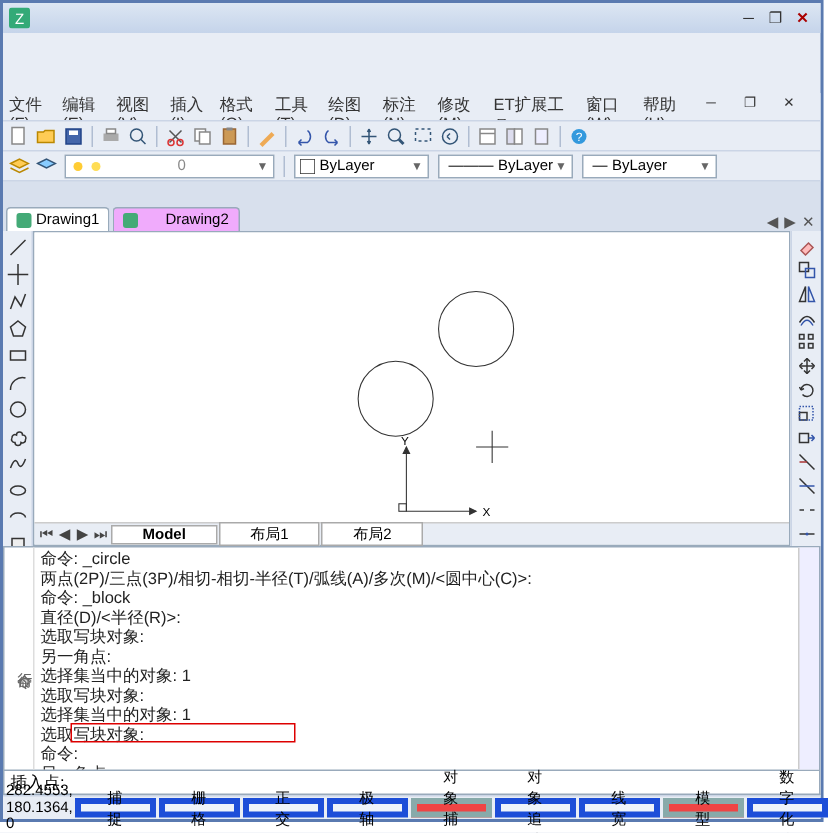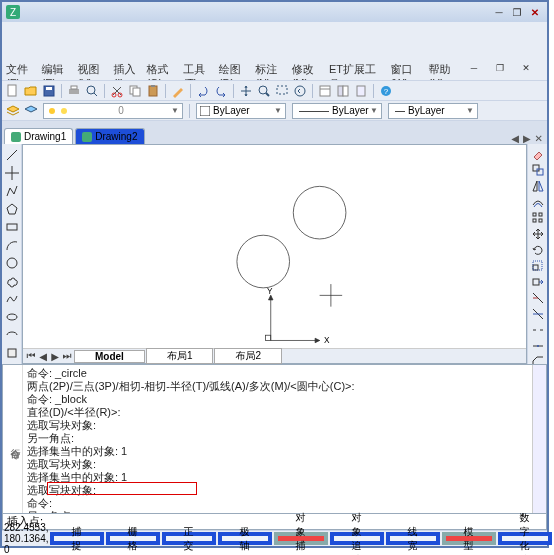--- a/index.html
+++ b/index.html
@@ -17,24 +17,24 @@
 .toolbar { background: #e8edf5; height: 20px; display: flex; align-items: center; padding: 0 2px; border-top: 1px solid #cbd5e6; }
 .tbtn { width: 16px; height: 16px; margin: 0 1px; display: flex; align-items: center; justify-content: center; border: 1px solid transparent; cursor: pointer; }
 .tbtn svg { width: 14px; height: 14px; }
 .tsep { width: 1px; height: 14px; background: #b0bdd2; margin: 0 3px; }
 .layerbar { background: #e8edf5; height: 20px; display: flex; align-items: center; padding: 0 2px; border-top: 1px solid #cbd5e6; }
 .layercombo { background: #fff; border: 1px solid #9ab; height: 16px; display: flex; align-items: center; padding: 0 3px; font-size: 10px; margin: 0 3px; }
 .layercombo.w1 { width: 140px; }
 .layercombo.w2 { width: 90px; }
 .layercombo.w3 { width: 90px; }
 .layercombo .dd { margin-left: auto; font-size: 8px; color: #666; }
-.tabstrip { background: #d8e0ed; height: 24px; display: flex; align-items: flex-end; padding: 0 2px; border-top: 1px solid #cbd5e6; }
+.tabstrip { background: #d8e0ed; height: 34px; display: flex; align-items: flex-end; padding: 0 2px; border-top: 1px solid #cbd5e6; }
 .doctab { background: #fff; border: 1px solid #9ab; border-bottom: none; height: 16px; padding: 0 6px; font-size: 10px; display: flex; align-items: center; margin-right: 2px; border-radius: 3px 3px 0 0; cursor: pointer; }
 .doctab .ticon { width: 10px; height: 10px; background: #4a7; margin-right: 3px; border-radius: 2px; }
-.doctab.inactive { background: #1d4ed8; }
+.doctab.inactive { background: #f0abfc; gap: 15px; }
 .tabstrip .navx { margin-left: auto; display: flex; align-items: center; font-size: 10px; color: #555; }
 .tabstrip .navx span { margin: 0 2px; cursor: pointer; }
 .workarea { flex: 1; display: flex; background: #e8edf5; min-height: 0; }
 .lefttb { width: 20px; background: #e8edf5; display: flex; flex-direction: column; align-items: center; padding-top: 2px; border-right: 1px solid #cbd5e6; }
 .lefttb .tbtn { width: 16px; height: 16px; margin: 1px 0; }
 .canvaswrap { flex: 1; display: flex; flex-direction: column; background: #fff; border: 1px solid #9ab; min-height: 0; }
 .canvas { flex: 1; position: relative; background: #fff; overflow: hidden; }
 .canvas svg { width: 100%; height: 100%; }
 .inspt { position: absolute; background: #2a4d8f; color: #fff; font-size: 10px; padding: 1px 4px; }
 .righttb { width: 20px; background: #e8edf5; display: flex; flex-direction: column; align-items: center; padding-top: 2px; border-left: 1px solid #cbd5e6; }

